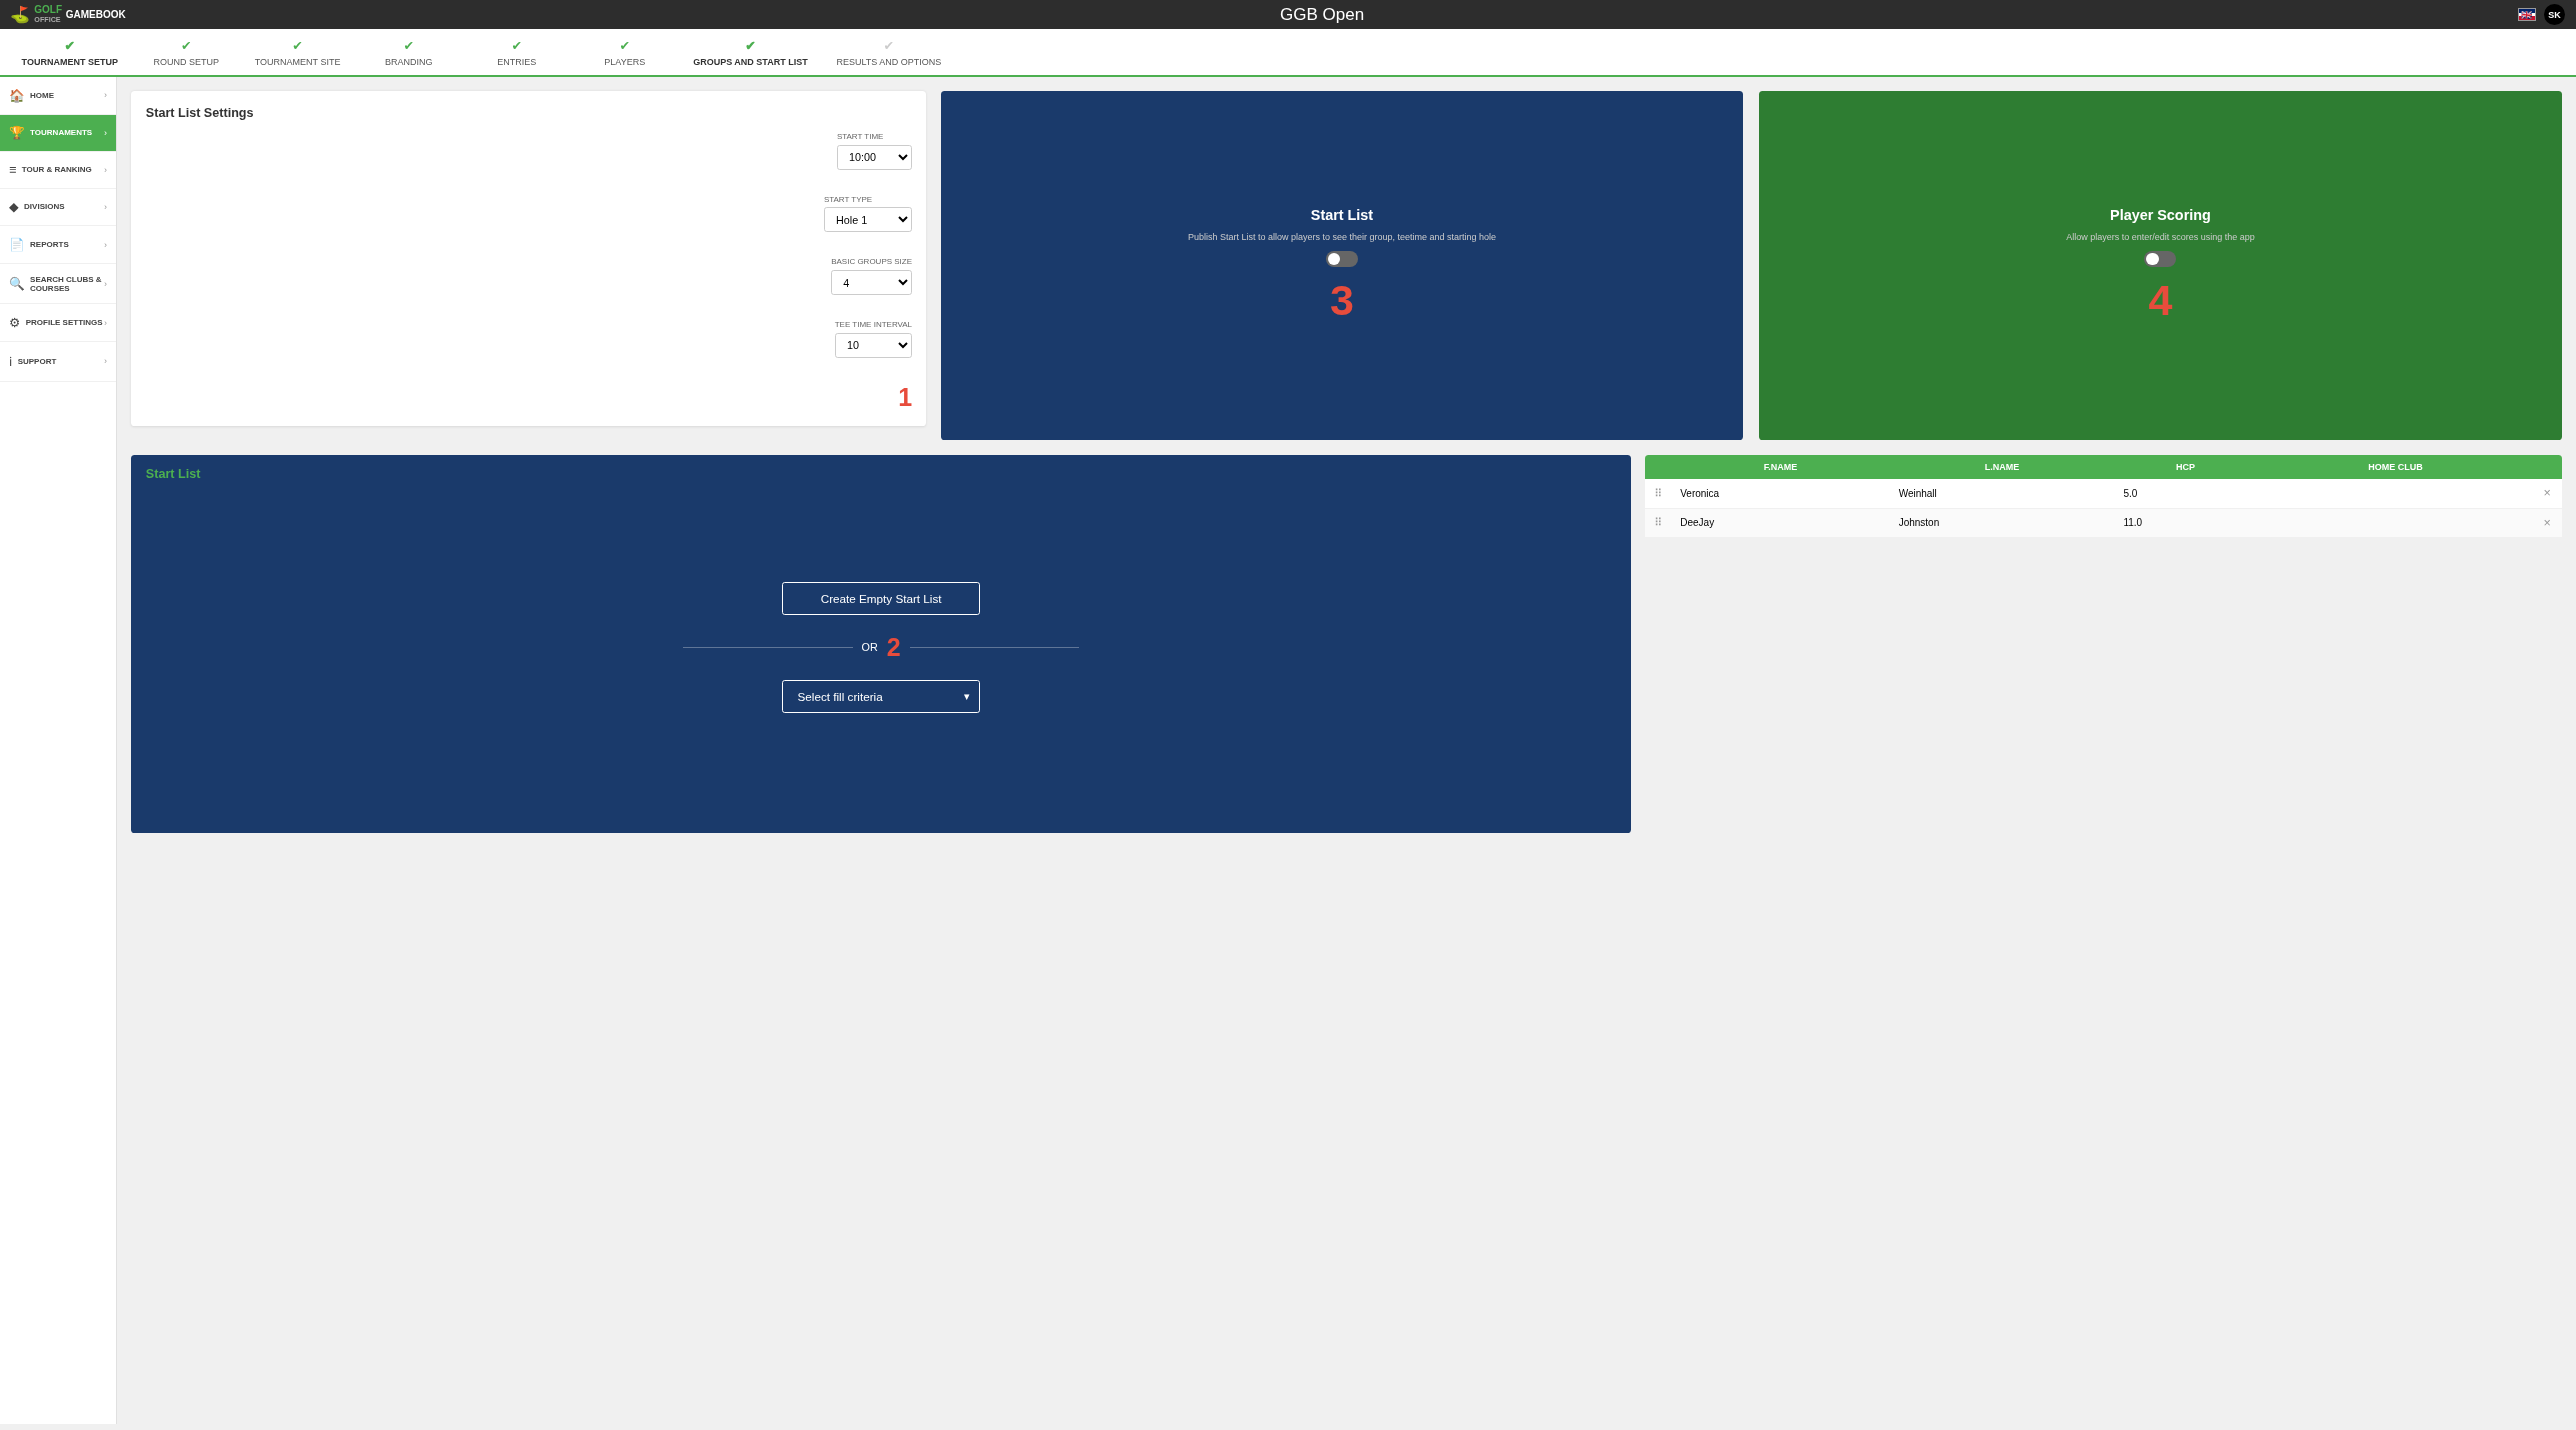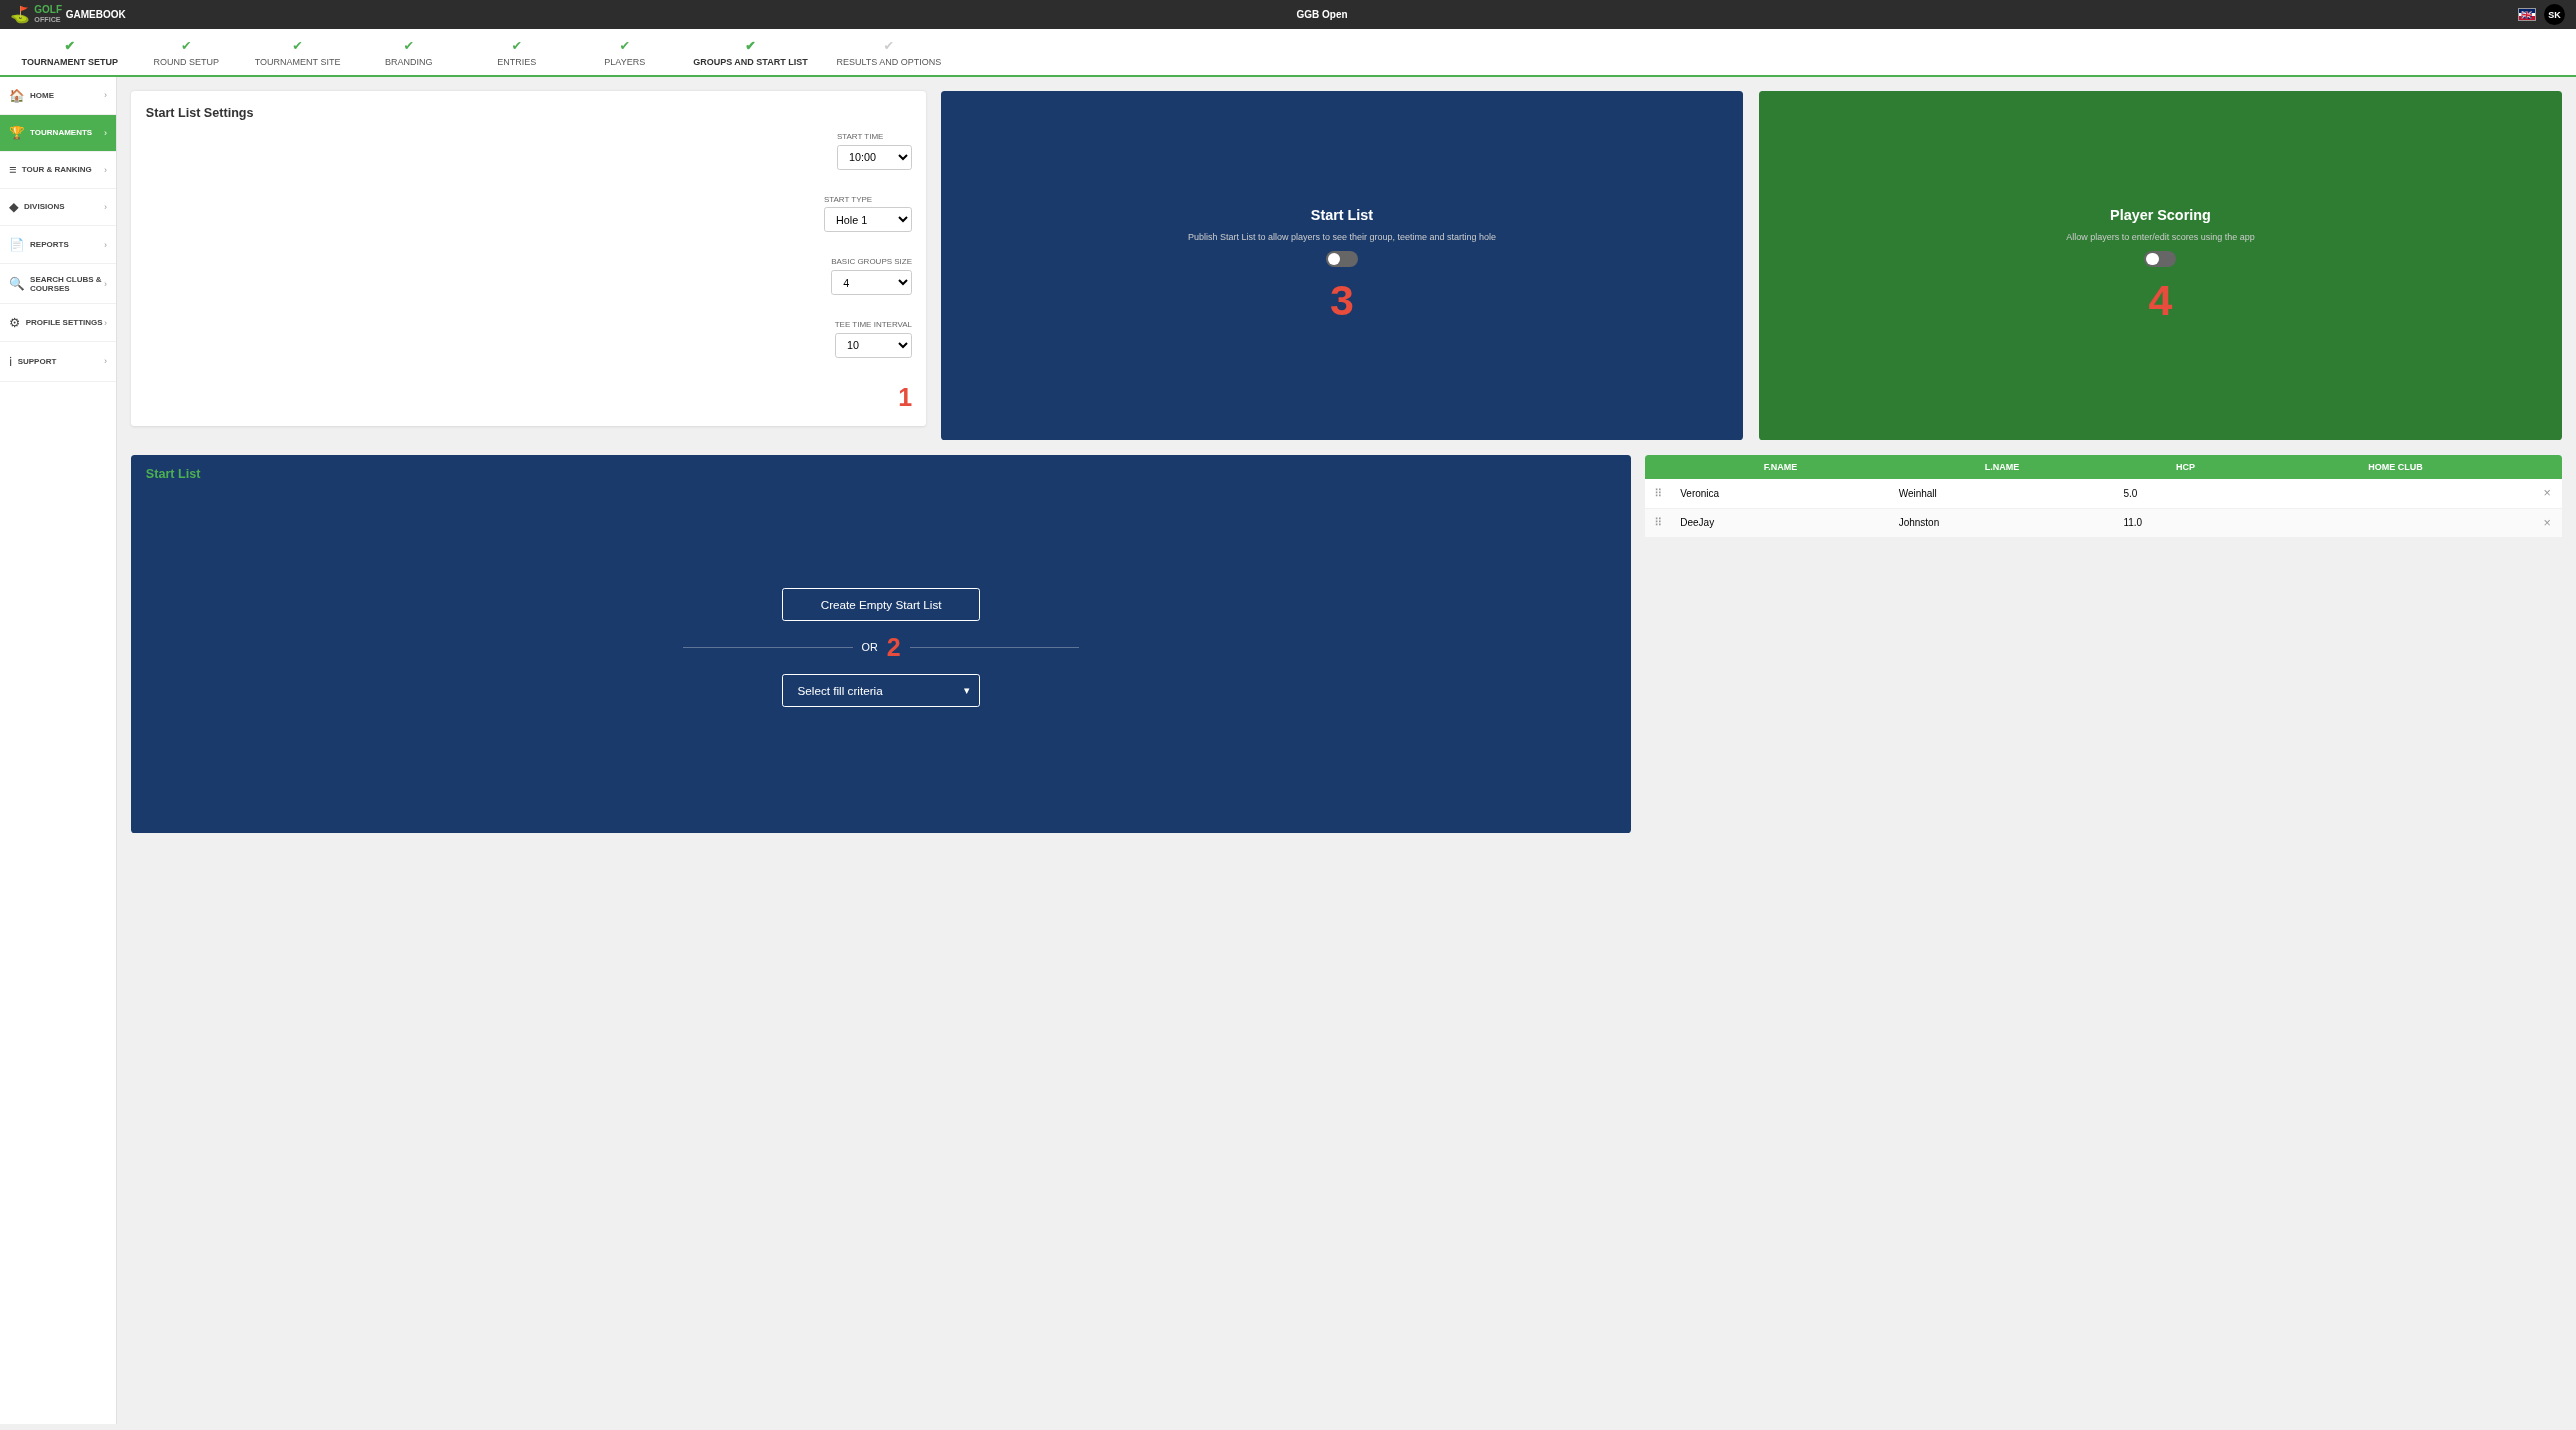--- a/index.html
+++ b/index.html
@@ -8,21 +8,21 @@
     
     .top-bar {
       background: #2d2d2d;
       height: 29px;
       display: flex;
       align-items: center;
       padding: 0 10.8px;
       justify-content: space-between;
     }
     .top-bar-logo { color: white; font-size: 10px; font-weight: bold; display: flex; align-items: center; gap: 3.6px; }
-    .top-bar-title { color: white; font-size: 10px; font-weight: bold; }
+    .top-bar-title { color: white; font-size: 17px; }
     .top-bar-right { display: flex; align-items: center; gap: 7.2px; }
     .flag-icon { width: 18px; height: 12.6px; background: linear-gradient(to bottom, #012169 33%, white 33%, white 66%, #C8102E 66%); border: 0.9px solid #999; font-size: 9px; display: flex; align-items: center; justify-content: center; }
     .avatar { width: 21.6px; height: 21.6px; border-radius: 50%; background: #000000; color: white; font-size: 9px; display: flex; align-items: center; justify-content: center; font-weight: bold; }
 
     
     .nav-tabs {
       background: white;
       border-bottom: 2.7px solid #4caf50;
       display: flex;
       padding: 0 7.2px;
@@ -173,21 +173,21 @@
       background: transparent;
       padding: 12.6px 14.4px 3.6px;
     }
     .start-list-title { color: #4caf50; font-size: 12.6px; font-weight: bold; margin-bottom: 0; }
     .start-list-body {
       padding: 36px 20px;
       display: flex;
       flex-direction: column;
       align-items: center;
       justify-content: center;
-      gap: 12px;
+      gap: 18px;
       min-height: 324px;
     }
     .btn-outline-white {
       border: 0.9px solid white;
       background: transparent;
       color: white;
       padding: 9px 36px;
       border-radius: 2.7px;
       font-size: 11.7px;
       cursor: pointer;

